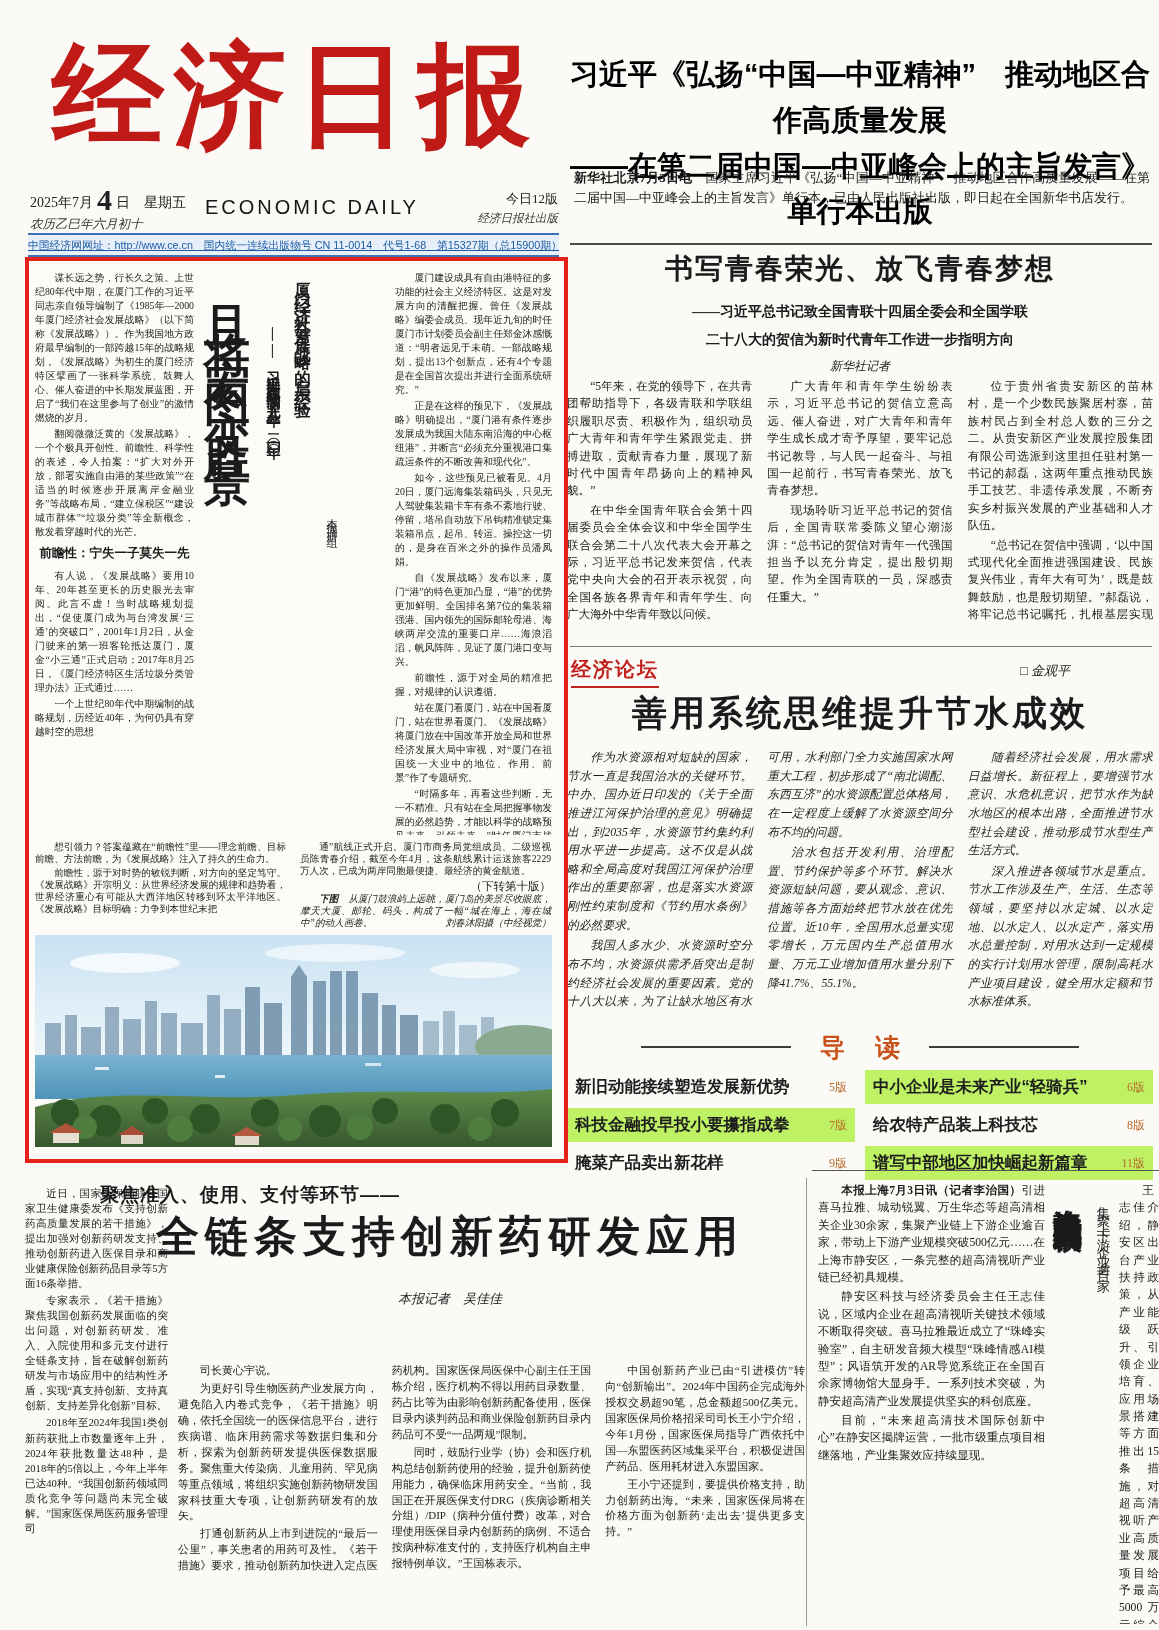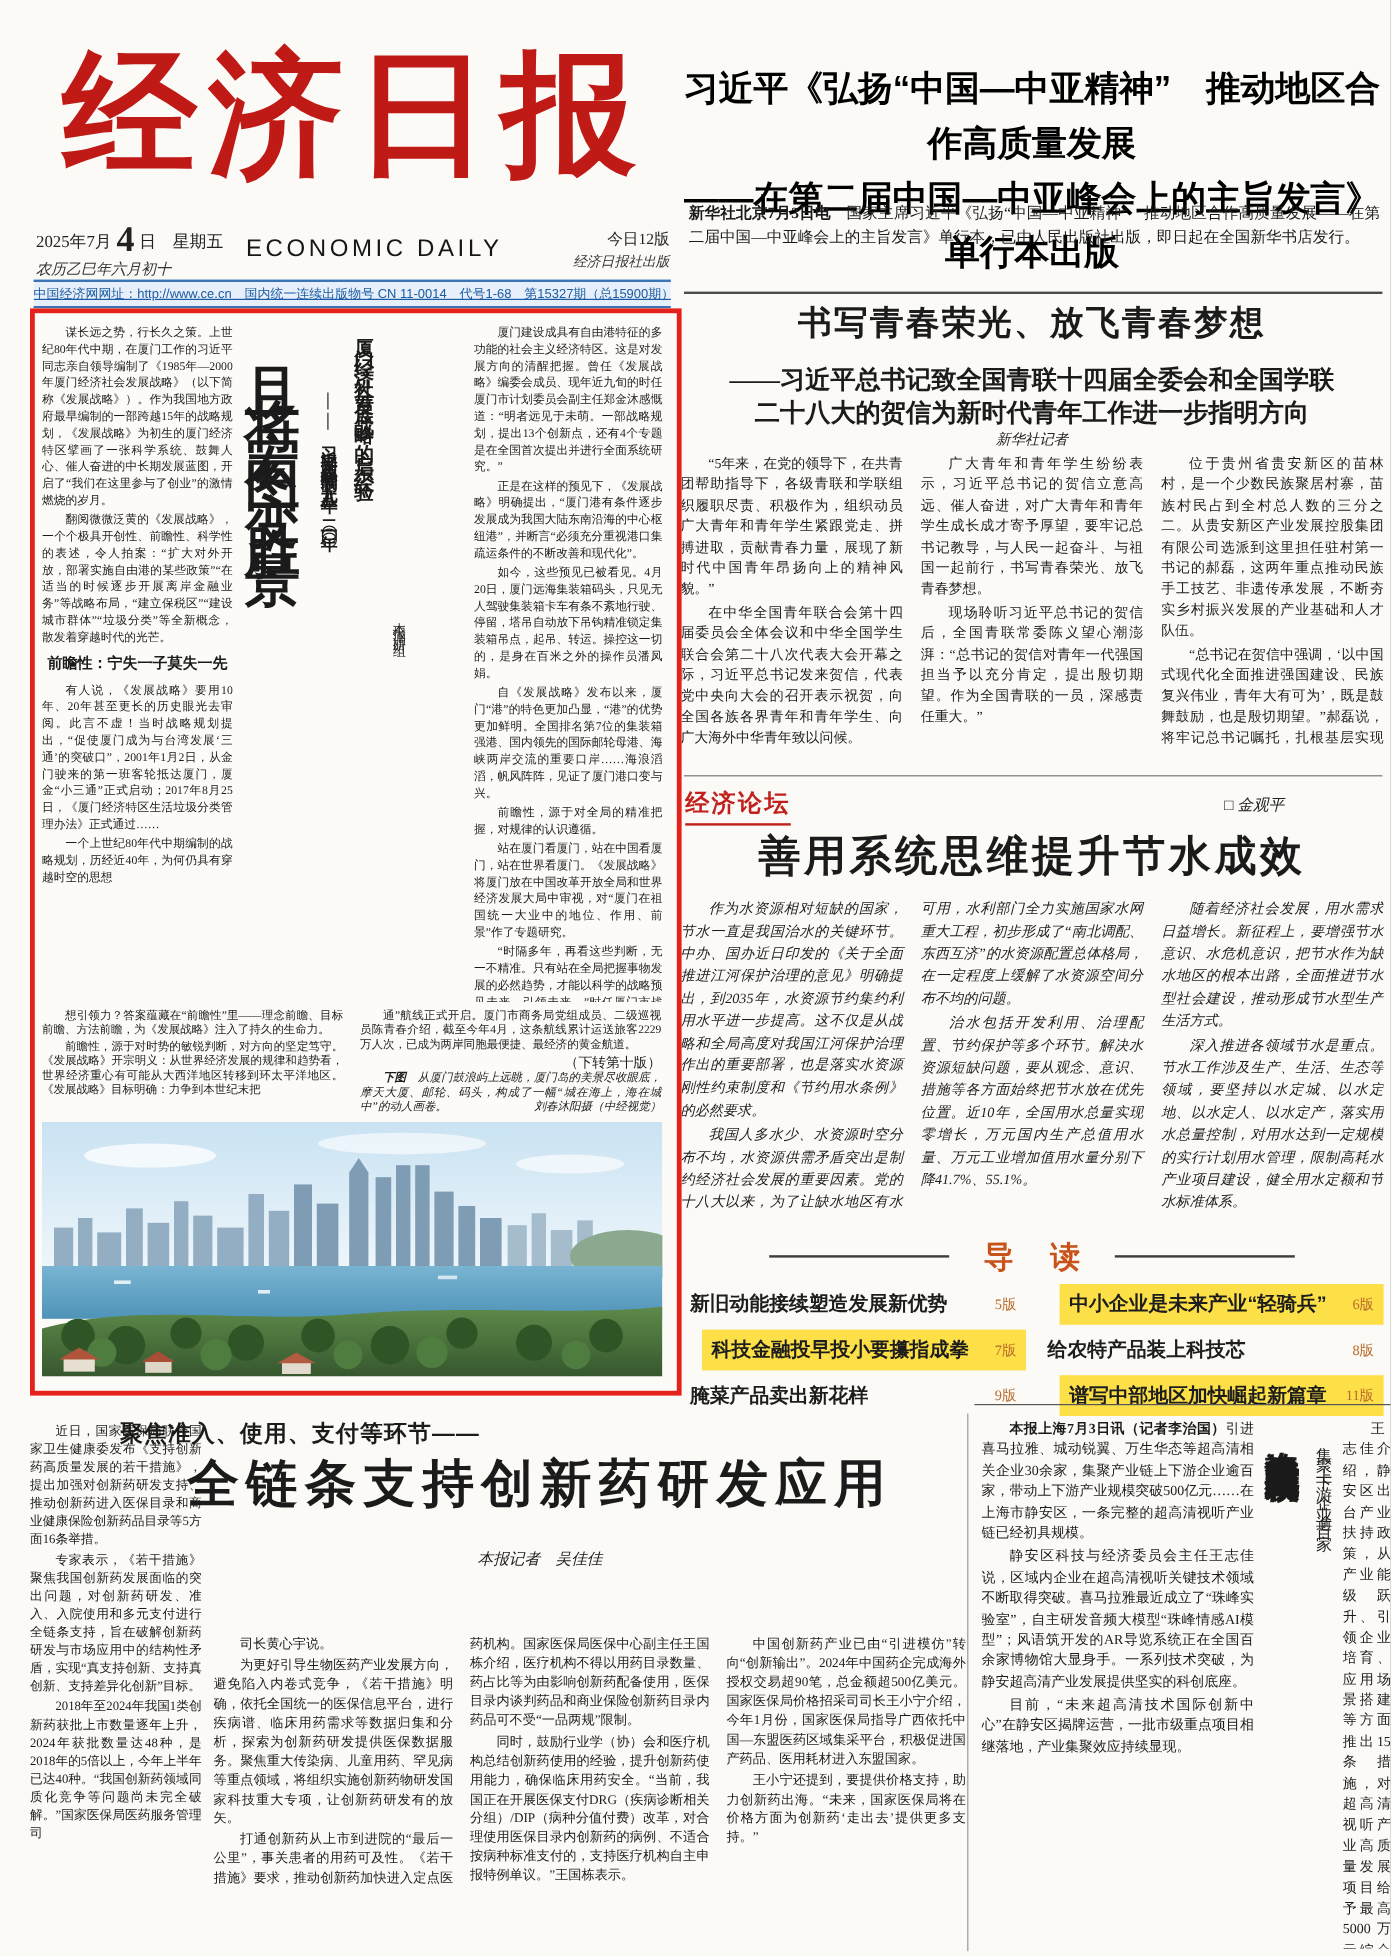--- a/index.html
+++ b/index.html
@@ -24,41 +24,41 @@
             border-top:2px solid #3a74b5;border-bottom:2px solid #3a74b5;color:#1c5ba3;
             font-size:10.8px;text-align:center;white-space:nowrap;overflow:hidden;text-decoration:underline;}
   
   .tr-h{left:563px;top:52px;width:594px;text-align:center;font-size:29px;line-height:1.58;
         font-weight:900;color:#000;}
   .tr-body{left:574px;top:168px;width:576px;font-size:13px;line-height:1.55;}
   .tr-lead{font-weight:700;}
   .rule1{left:570px;top:243px;width:582px;}
   
   .y-title{left:563px;top:250px;width:594px;text-align:center;font-size:28px;font-weight:900;letter-spacing:2px;}
-  .y-sub{left:563px;width:594px;text-align:center;font-size:21px;font-weight:900;line-height:1.3;}
+  .y-sub{left:563px;width:594px;text-align:center;font-size:14px;font-weight:900;line-height:1.3;}
   .y-byline{left:563px;top:358px;width:594px;text-align:center;font-size:12px;font-style:italic;color:#222;}
   .y-cols{left:567px;top:378px;width:586px;height:256px;column-count:3;column-gap:15px;
           font-size:11.6px;line-height:1.5;overflow:hidden;}
   .turn{margin:0;text-align:right;font-size:11.5px;}
   .rule2{left:570px;top:646px;width:582px;height:1px;background:#777;}
   
   .forum-label{left:571px;top:656px;font-size:20px;font-weight:900;color:#c1201c;
                border-bottom:2px solid #c1201c;padding-bottom:3px;letter-spacing:2px;}
   .forum-byline{left:1020px;top:662px;width:130px;text-align:left;font-size:13px;font-style:italic;color:#222;}
   .forum-title{left:563px;top:690px;width:594px;text-align:center;font-size:35px;font-weight:900;letter-spacing:3px;}
   .forum-cols{left:567px;top:748px;width:586px;height:280px;column-count:3;column-gap:15px;
               font-size:11.8px;line-height:1.58;font-style:italic;overflow:hidden;}
   
   .dd{left:567px;top:1032px;width:586px;}
   .dd-head{display:flex;align-items:center;justify-content:center;gap:17px;height:30px;}
   .dd-line{flex:0 0 150px;height:2px;background:#3c3c3c;}
   .dd-title{font-size:25px;font-weight:900;color:#c8521a;letter-spacing:12px;text-indent:12px;}
   .dd-grid{margin-top:8px;display:grid;grid-template-columns:1fr 1fr;gap:4px 10px;}
   .dd-item{display:flex;justify-content:space-between;align-items:center;padding:6px 8px;}
-  .dd-item.peach{background:#fde047;margin-left:18px;}
+  .dd-item.peach{background:#bef264;}
   .dd-label{font-size:16.5px;font-weight:700;font-family:"Liberation Sans",sans-serif;color:#1d1d1d;}
   .dd-page{font-size:12px;color:#b96a2d;}
   
   .redbox{left:25px;top:257px;width:535px;height:898px;border:4px solid #e5211c;background:#fcfbf7;}
   .m-left{left:6px;top:10px;width:159px;height:564px;font-size:9.8px;line-height:1.43;overflow:hidden;}
   .m-sec{margin:6px 0;text-align:center;font-weight:900;font-size:12.5px;font-family:"Liberation Sans",sans-serif;}
   .m-hzone{left:172px;top:8px;height:568px;display:flex;flex-direction:row;gap:10px;}
   .v{writing-mode:vertical-rl;}
   .m-title{font-size:46px;font-weight:900;letter-spacing:26px;line-height:1.15;font-family:"Liberation Sans",sans-serif;}
   .m-sub{font-size:14px;font-weight:700;letter-spacing:3px;padding-top:58px;}

